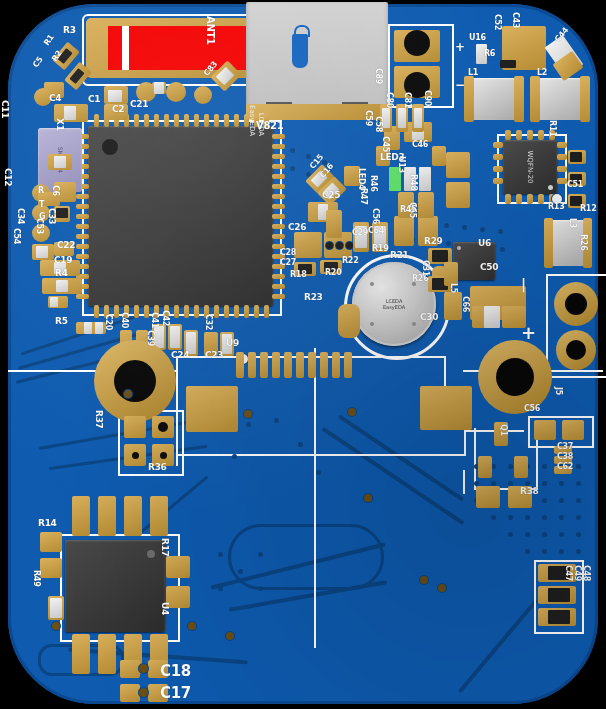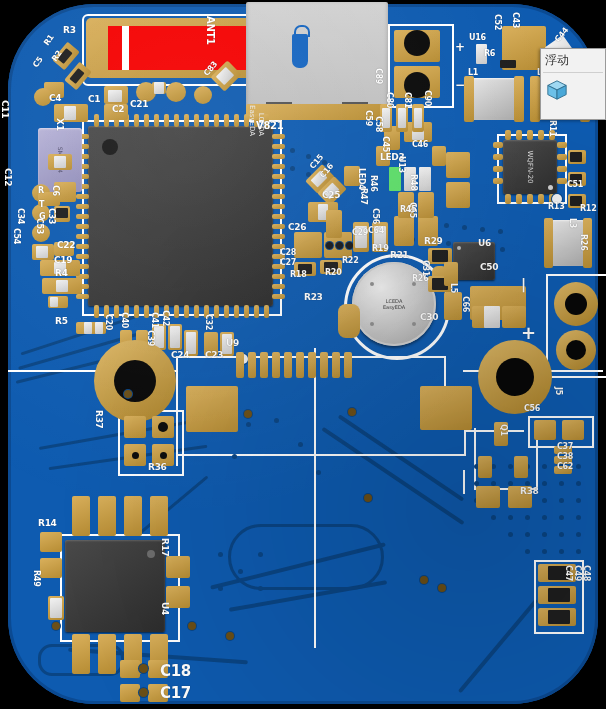--- a/index.html
+++ b/index.html
@@ -703,25 +703,14 @@
         <div class="silk" style="left: 574px; top: 561px; font-size: 8px; transform: rotate(90deg); transform-origin: left top;">C49</div>
         <div class="silk" style="left: 583px; top: 561px; font-size: 8px; transform: rotate(90deg); transform-origin: left top;">C48</div>
         <div class="silk" style="left: 447px; top: 36px; font-size: 12px;">+</div>
         <div class="silk" style="left: 447px; top: 74px; font-size: 12px;">−</div>
         <div class="silk" style="left: 513px; top: 318px; font-size: 18px;">+</div>
         <div class="silk" style="left: 513px; top: 272px; font-size: 14px;">|</div>
       </div>
 
   </div>
 
-  <div class="tooltip">
-    <div class="tt-title">浮动</div>
-    <div class="tt-sep"></div>
-    <div class="tt-icon">
-      <svg class="cube" viewBox="0 0 24 24" aria-hidden="true">
-        <polygon points="12,2 22,7 12,12 2,7" fill="#9fd8f2" stroke="#2f6d8e" stroke-width="1"></polygon>
-        <polygon points="2,7 12,12 12,22 2,17" fill="#6cc0e8" stroke="#2f6d8e" stroke-width="1"></polygon>
-        <polygon points="22,7 12,12 12,22 22,17" fill="#4aa8d8" stroke="#2f6d8e" stroke-width="1"></polygon>
-      </svg>
-    </div>
-  </div>
 
 </div>
 
 </body></html>

